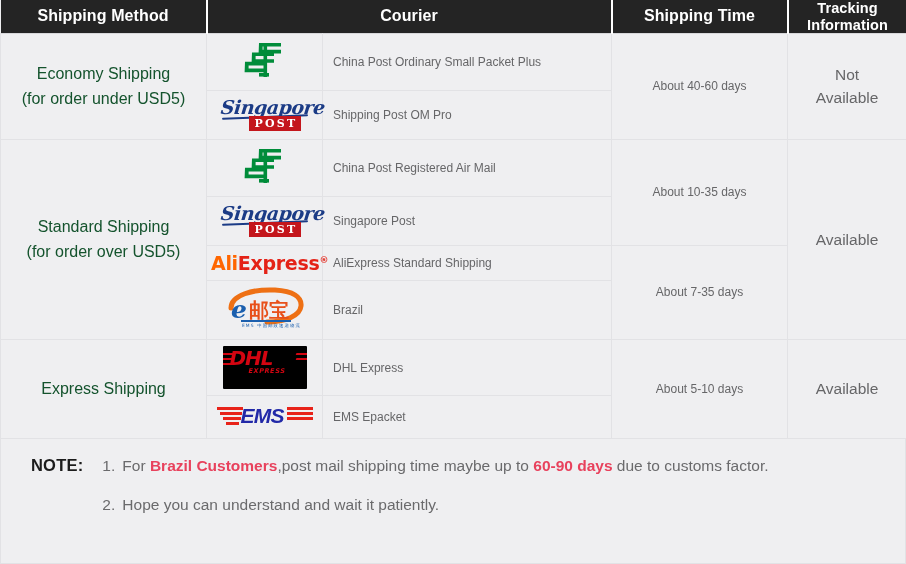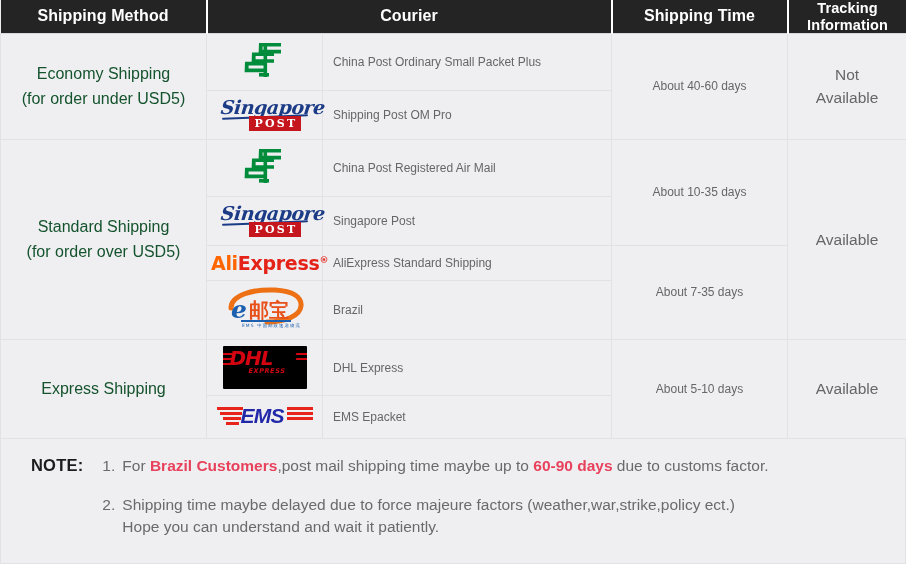--- a/index.html
+++ b/index.html
@@ -353,21 +353,20 @@
     <div class="note-items">
 
       <div class="note-item">
         <span class="note-num">1.</span>
         <span class="note-body"><span>For </span><span class="hl">Brazil Customers</span><span>,post mail shipping time maybe up to </span><span class="hl">60-90 days</span><span> due to customs factor.</span></span>
       </div>
 
       <div class="note-item">
         <span class="note-num">2.</span>
         <span class="note-body">
-          <span class="note-line2">Shipping time maybe delayed due to force majeure factors (weather,war,strike,policy ect.)</span>
           <span class="note-line2">Hope you can understand and wait it patiently.</span>
         </span>
       </div>
 
     </div>
   </div>
 
 </div>
 
 </body></html>

